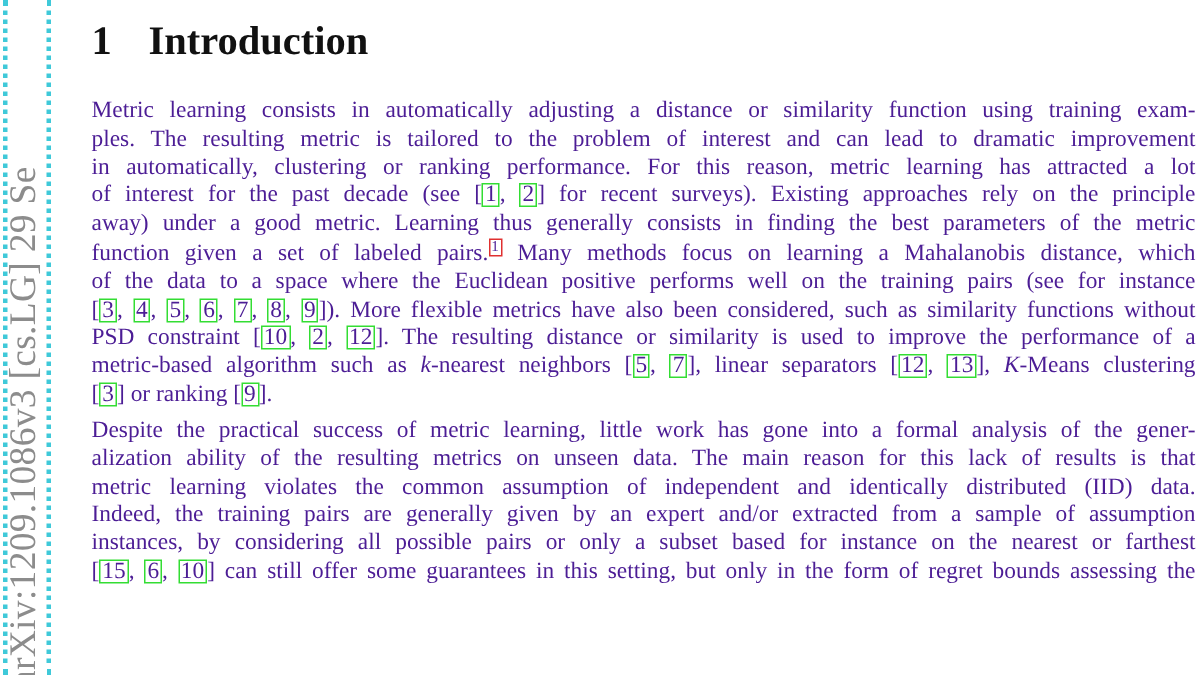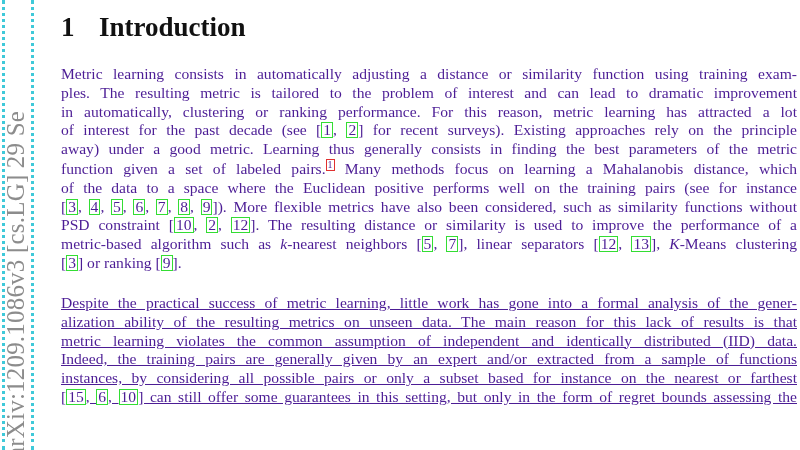--- a/index.html
+++ b/index.html
@@ -41,21 +41,21 @@
   .para {
     position: absolute; left: 0; width: 736px;
     font-family: "Liberation Serif", serif;
     font-size: 15.6px; line-height: 18.8px;
     text-align: justify; color: #4c1d95;
     hyphens: none;
   }
   .para .line { display: block; white-space: nowrap; text-align-last: justify; text-align: justify; }
   .para .line.last { text-align-last: left; }
   .p1 { top: 65px; }
-  .p2 { top: 294px; text-decoration: underline; }
+  .p2 { top: 278px; }
   .cite {
     display: inline-block; border: 1.5px solid #33dd33; padding: 0 1px; line-height: 14px;
   }
   .fn {
     display: inline-block; border: 1.5px solid #e03030; font-size: 10px; line-height: 10px;
     padding: 0 1px; vertical-align: 6px;
   }
   em { font-style: italic; }
 </style>
 </head>
@@ -82,17 +82,17 @@
       <span class="line">of the data to a space where the Euclidean positive performs well on the training pairs (see for instance</span>
       <span class="line">[<span class="cite" style="border-color: rgb(51, 221, 51);">3</span>, <span class="cite" style="border-color: rgb(51, 221, 51);">4</span>, <span class="cite" style="border-color: rgb(51, 221, 51);">5</span>, <span class="cite" style="border-color: rgb(51, 221, 51);">6</span>, <span class="cite" style="border-color: rgb(51, 221, 51);">7</span>, <span class="cite" style="border-color: rgb(51, 221, 51);">8</span>, <span class="cite" style="border-color: rgb(51, 221, 51);">9</span>]).  More flexible metrics have also been considered, such as similarity functions without</span>
       <span class="line">PSD constraint [<span class="cite" style="border-color: rgb(51, 221, 51);">10</span>, <span class="cite" style="border-color: rgb(51, 221, 51);">2</span>, <span class="cite" style="border-color: rgb(51, 221, 51);">12</span>].  The resulting distance or similarity is used to improve the performance of a</span>
       <span class="line">metric-based algorithm such as <em>k</em>-nearest neighbors [<span class="cite" style="border-color: rgb(51, 221, 51);">5</span>, <span class="cite" style="border-color: rgb(51, 221, 51);">7</span>], linear separators [<span class="cite" style="border-color: rgb(51, 221, 51);">12</span>, <span class="cite" style="border-color: rgb(51, 221, 51);">13</span>], <em>K</em>-Means clustering</span>
       <span class="line last">[<span class="cite" style="border-color: rgb(51, 221, 51);">3</span>] or ranking [<span class="cite" style="border-color: rgb(51, 221, 51);">9</span>].</span>
     </div>
   <div class="para p2">
       <span class="line">Despite the practical success of metric learning, little work has gone into a formal analysis of the gener-</span>
       <span class="line">alization ability of the resulting metrics on unseen data.  The main reason for this lack of results is that</span>
       <span class="line">metric learning violates the common assumption of independent and identically distributed (IID) data.</span>
-      <span class="line">Indeed, the training pairs are generally given by an expert and/or extracted from a sample of functions</span>
+      <span class="line">Indeed, the training pairs are generally given by an expert and/or extracted from a sample of assumption</span>
       <span class="line">instances, by considering all possible pairs or only a subset based for instance on the nearest or farthest</span>
       <span class="line">[<span class="cite" style="border-color: rgb(51, 221, 51);">15</span>, <span class="cite" style="border-color: rgb(51, 221, 51);">6</span>, <span class="cite" style="border-color: rgb(51, 221, 51);">10</span>] can still offer some guarantees in this setting, but only in the form of regret bounds assessing the</span>
     </div>
 </div>
 
 </body></html>

